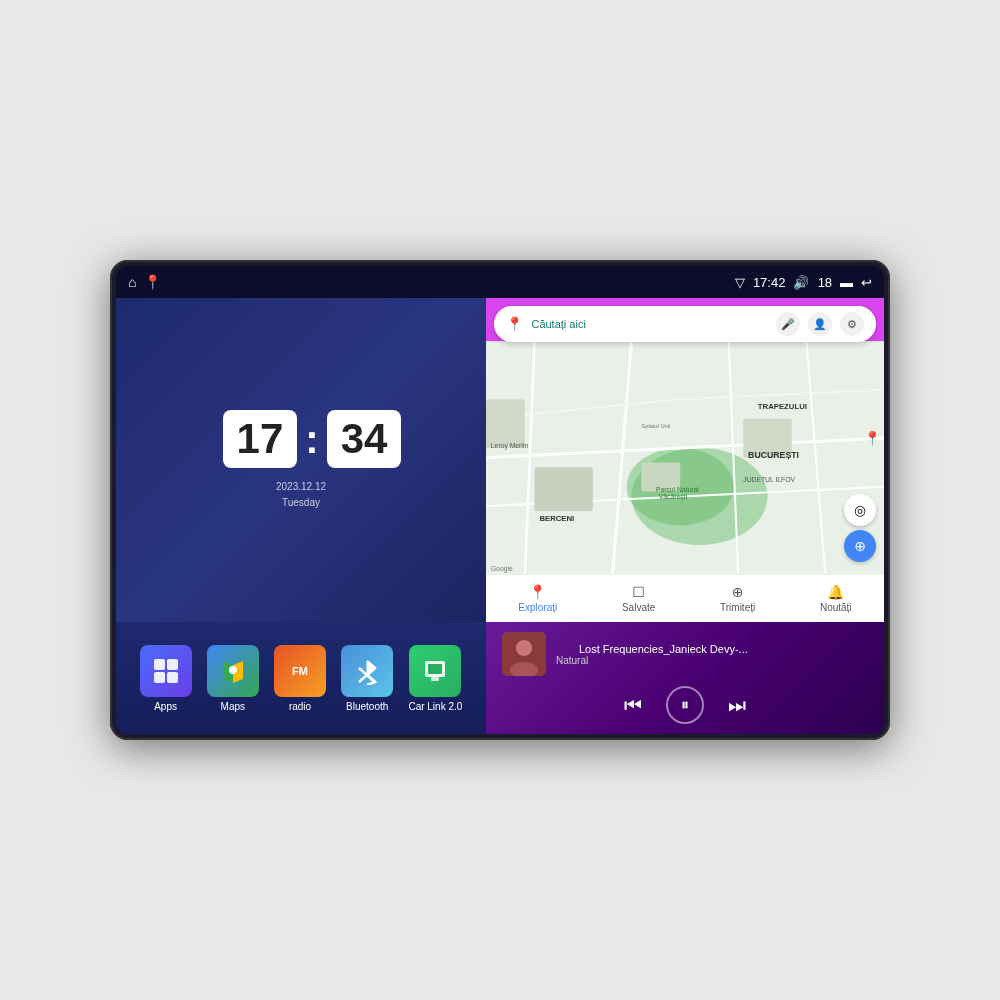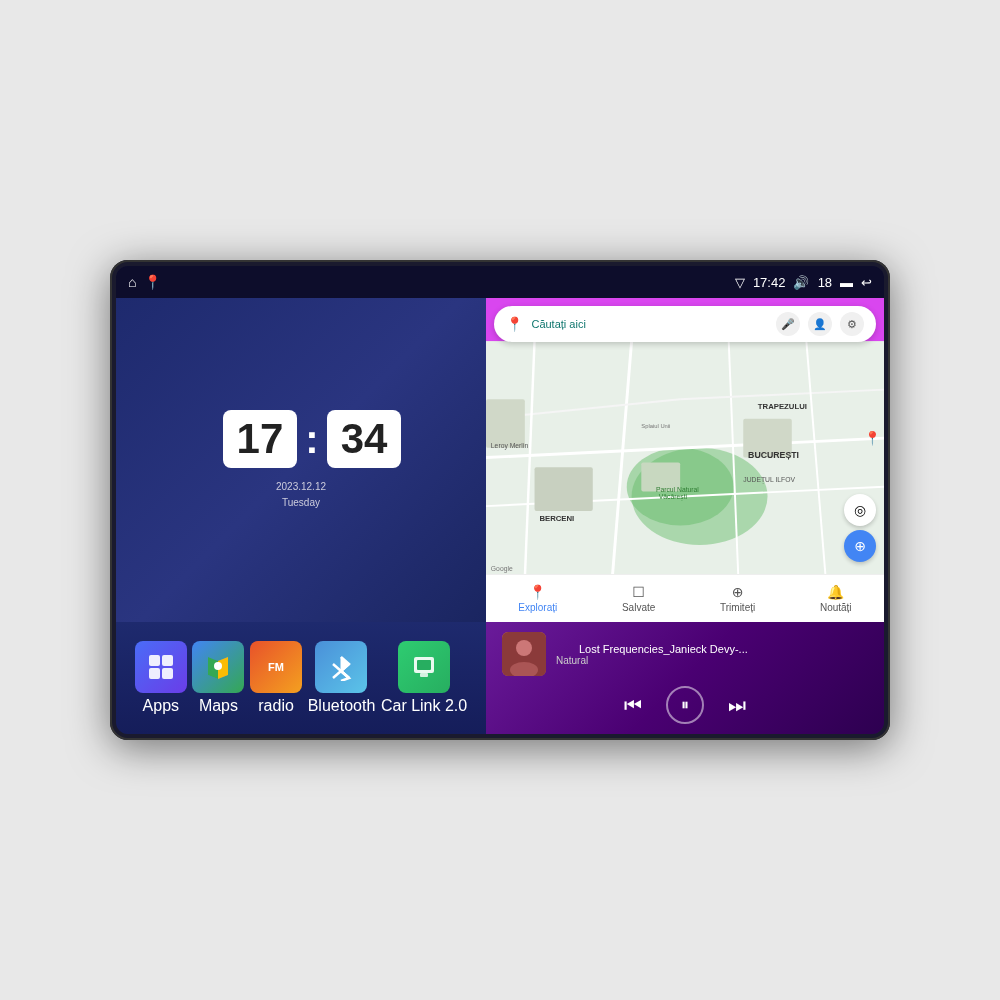--- a/index.html
+++ b/index.html
@@ -272,21 +272,21 @@
     }
 
     .app-icon.apps-icon { background: linear-gradient(135deg, #4a6cf7, #6a3de8); }
     .app-icon.maps-icon { background: linear-gradient(135deg, #4285F4, #34a853); }
     .app-icon.radio-icon { background: linear-gradient(135deg, #e8522a, #f4a020); }
     .app-icon.bt-icon { background: linear-gradient(135deg, #4a90d9, #5bc4e8); }
     .app-icon.carlink-icon { background: linear-gradient(135deg, #2ecc71, #27ae60); }
 
     .app-label {
       color: white;
-      font-size: 16px;
+      font-size: 10px;
       text-align: center;
     }
 
     
     .media-panel {
       grid-row: 2;
       grid-column: 2;
       background: linear-gradient(135deg, #6a1b9a 0%, #4a0072 50%, #2d0050 100%);
       display: flex;
       flex-direction: column;

